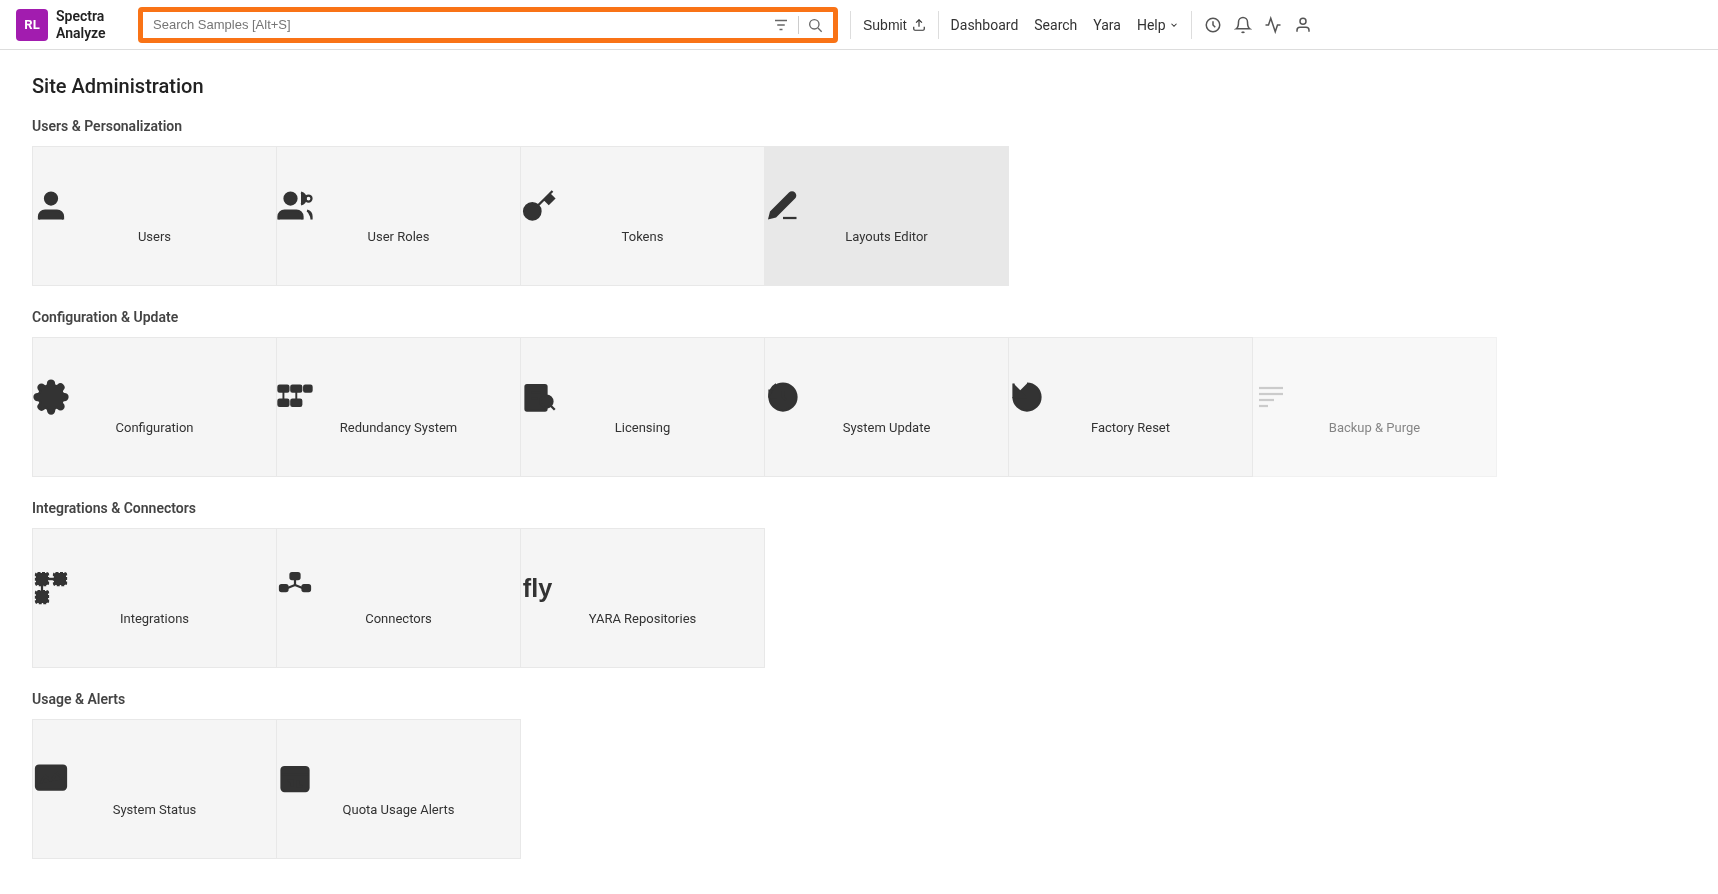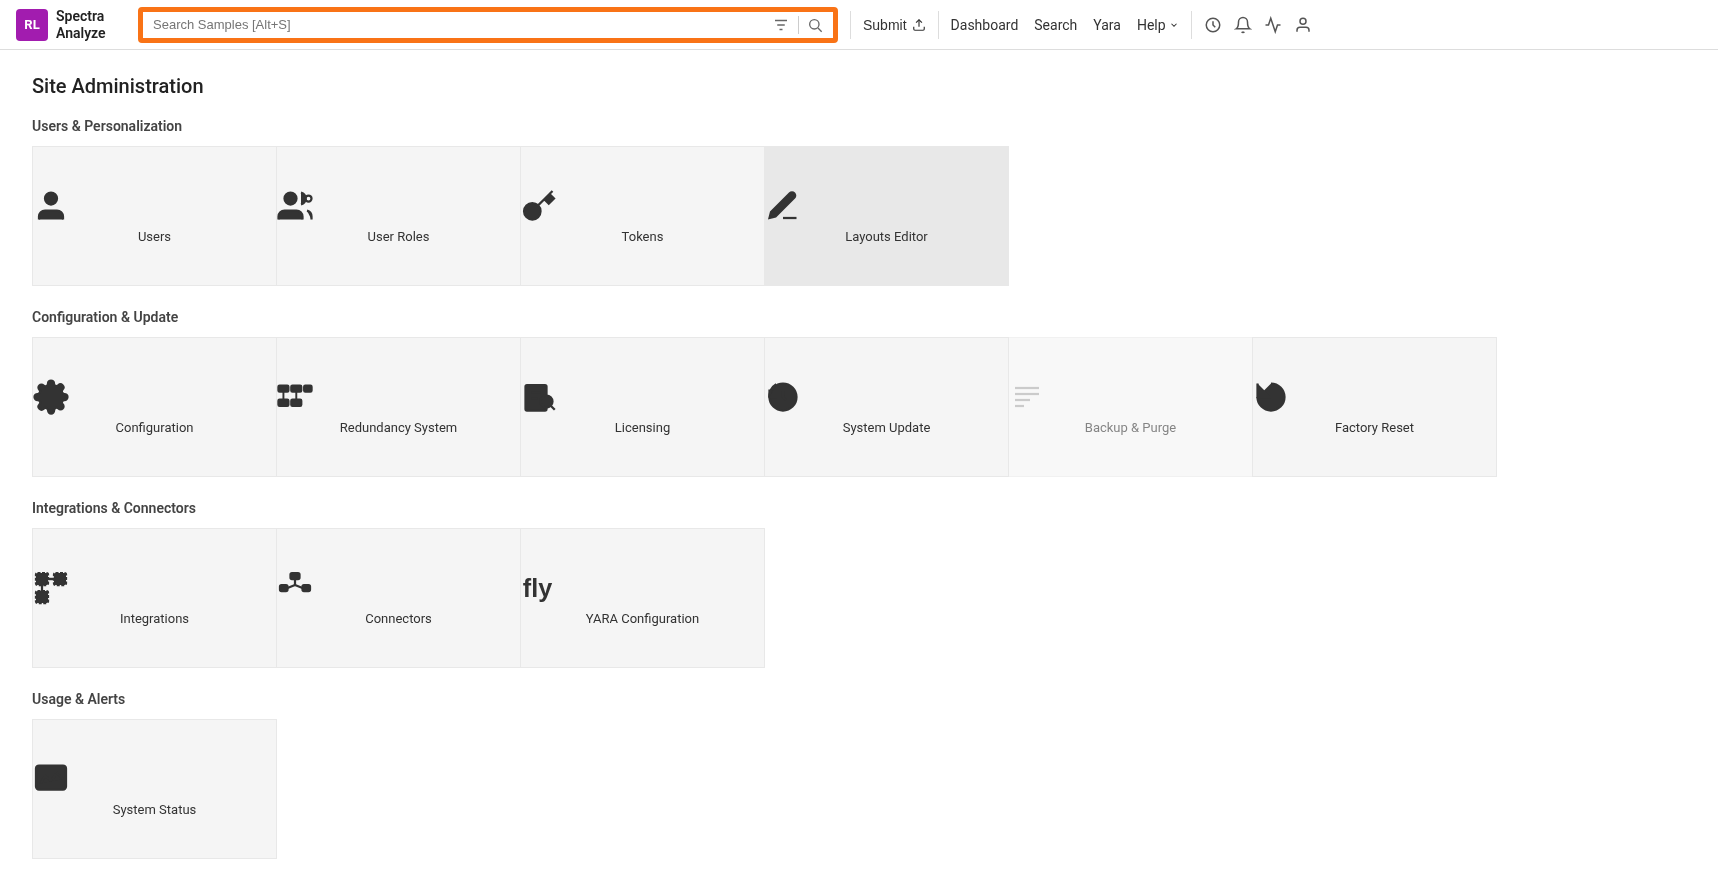--- a/index.html
+++ b/index.html
@@ -316,35 +316,35 @@
           </div>
           <div class="card">
             <div class="card-icon"><svg class="icon-svg" viewBox="0 0 24 24" fill="none" stroke="#333" stroke-width="1.5">
                 <circle cx="12" cy="12" r="9"></circle>
                 <path d="M12 8v4l2 2"></path>
                 <path d="M7.5 3.5C5 5 3 7.5 3 12"></path>
                 <polyline points="3 7 3 12 8 12" fill="none"></polyline>
               </svg></div>
             <div class="card-label">System Update</div>
           </div>
+          <div class="card">
+            <div class="card-icon"><svg class="icon-svg" viewBox="0 0 24 24" fill="none" stroke="#333" stroke-width="1.5">
+                <path d="M3 12a9 9 0 109-9"></path>
+                <polyline points="3 3 3 12 12 12"></polyline>
+              </svg></div>
+            <div class="card-label">Factory Reset</div>
+          </div>
           <div class="card disabled">
             <div class="card-icon"><svg class="icon-svg" viewBox="0 0 24 24" fill="none" stroke="#aaa" stroke-width="1.5">
                 <line x1="4" y1="6" x2="20" y2="6"></line>
                 <line x1="4" y1="10" x2="20" y2="10"></line>
                 <line x1="4" y1="14" x2="14" y2="14"></line>
                 <line x1="4" y1="18" x2="10" y2="18"></line>
               </svg></div>
             <div class="card-label">Backup &amp; Purge</div>
-          </div>
-          <div class="card">
-            <div class="card-icon"><svg class="icon-svg" viewBox="0 0 24 24" fill="none" stroke="#333" stroke-width="1.5">
-                <path d="M3 12a9 9 0 109-9"></path>
-                <polyline points="3 3 3 12 12 12"></polyline>
-              </svg></div>
-            <div class="card-label">Factory Reset</div>
           </div>
         </div>
       </div>
       <div class="section">
         <div class="section-title">Integrations &amp; Connectors</div>
         <div class="cards-grid">
           <div class="card">
             <div class="card-icon"><svg class="icon-svg" viewBox="0 0 24 24" fill="none" stroke="#333" stroke-width="1.5">
       <rect x="2" y="2" width="8" height="8" rx="1" stroke-dasharray="2 1"></rect>
       <rect x="14" y="2" width="8" height="8" rx="1" stroke-dasharray="2 1"></rect>
@@ -363,30 +363,39 @@
       <line x1="12" y1="6" x2="12" y2="10"></line>
       <line x1="12" y1="10" x2="7" y2="12"></line>
       <line x1="12" y1="10" x2="17" y2="12"></line>
     </svg></div>
             <div class="card-label">Connectors</div>
           </div>
           <div class="card">
             <div class="card-icon"><svg class="icon-svg" viewBox="0 0 40 40">
                 <text x="2" y="30" font-size="28" font-weight="900" font-family="Arial,sans-serif" fill="#333">fly</text>
               </svg></div>
-            <div class="card-label">YARA Configuration</div>
+            <div class="card-label">YARA Repositories</div>
           </div>
         </div>
       </div>
       <div class="section">
         <div class="section-title">Usage &amp; Alerts</div>
         <div class="cards-grid">
           <div class="card">
             <div class="card-icon"><svg class="icon-svg" viewBox="0 0 24 24" fill="none" stroke="#333" stroke-width="1.5">
                 <rect x="2" y="3" width="20" height="16" rx="2"></rect>
                 <polyline points="5 15 8 10 12 13 16 8 20 12"></polyline>
               </svg></div>
             <div class="card-label">System Status</div>
           </div>
+          <div class="card">
+            <div class="card-icon"><svg class="icon-svg" viewBox="0 0 24 24" fill="none" stroke="#333" stroke-width="1.5">
+                <rect x="3" y="4" width="18" height="16" rx="2"></rect>
+                <line x1="3" y1="9" x2="21" y2="9"></line>
+                <polyline points="7 13 10 13 10 17"></polyline>
+                <polyline points="14 13 14 17 17 17"></polyline>
+              </svg></div>
+            <div class="card-label">Quota Usage Alerts</div>
+          </div>
         </div>
       </div>
     </div>
 </main>
 
 </body></html>

